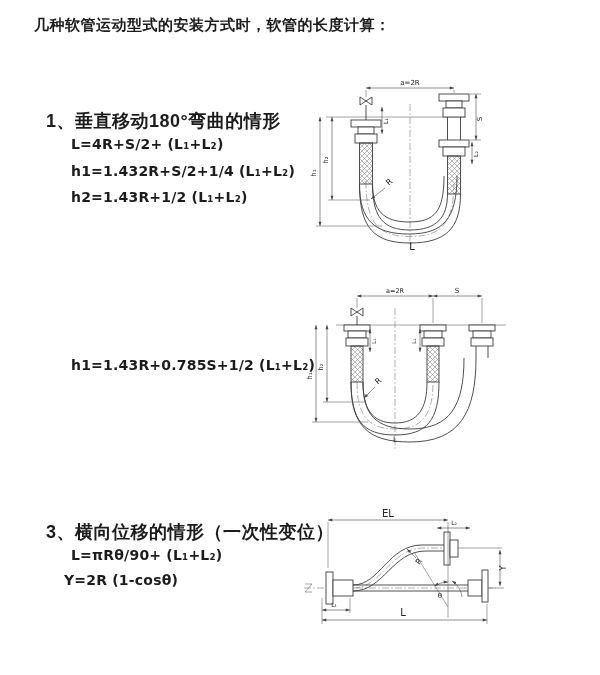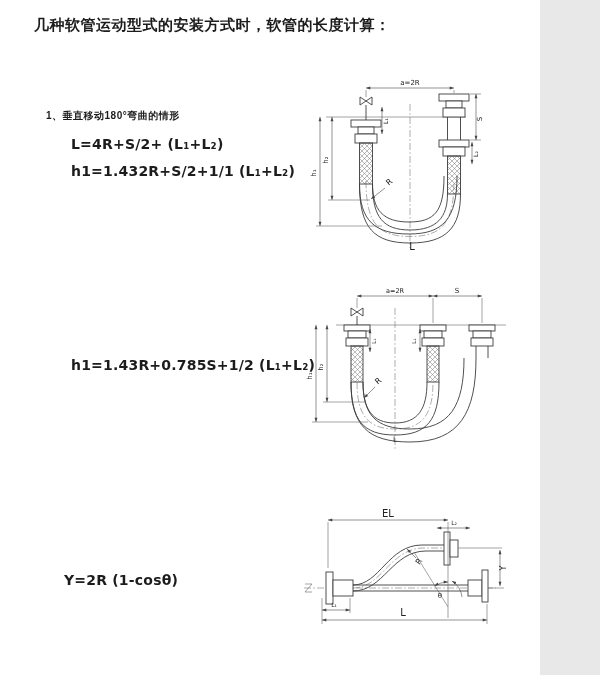--- a/index.html
+++ b/index.html
@@ -1,45 +1,48 @@
 <!DOCTYPE html>
 <html><head>
 <meta charset="utf-8">
 <style>
   html,body{margin:0;padding:0;background:#e8e8e8;}
-  .screen{position:relative;width:540px;height:675px;background:#ffffff;overflow:hidden;
+  .screen{position:relative;width:600px;height:675px;background:#ffffff;overflow:hidden;
           font-family:"Liberation Sans","DejaVu Sans",sans-serif;color:#1c1c1c;
           border-bottom:1px solid #cfcfcf;}
   .t{position:absolute;white-space:nowrap;}
   .title{font-size:15px;font-weight:700;letter-spacing:0.5px;}
-  .heading{font-size:10px;font-weight:700;letter-spacing:0.5px;}
+  .heading{font-size:18px;font-weight:700;letter-spacing:0.5px;}
   .formula{font-size:14px;font-weight:700;letter-spacing:0.2px;font-family:"DejaVu Sans","Liberation Sans",sans-serif;}
   svg{position:absolute;overflow:visible;}
   .geo{fill:none;stroke:#3c3c3c;stroke-width:0.9;}
   .thin{fill:none;stroke:#5a5a5a;stroke-width:0.55;}
   .dim{fill:none;stroke:#4a4a4a;stroke-width:0.6;marker-start:url(#mA);marker-end:url(#mA);}
   .ldr{fill:none;stroke:#4a4a4a;stroke-width:0.6;marker-end:url(#mA);}
   .cl{fill:none;stroke:#6a6a6a;stroke-width:0.55;stroke-dasharray:7 2.2 1.6 2.2;}
   .fit{fill:#ffffff;stroke:#3c3c3c;stroke-width:0.9;}
   .hx{fill:url(#xh);stroke:#3c3c3c;stroke-width:0.9;}
   .dl{fill:#222;font-family:"DejaVu Sans",sans-serif;}
 </style>
 </head>
 <body>
 
 <div class="screen">
 
   <div class="t title" style="left:34px;top:16px">几种软管运动型式的安装方式时，软管的长度计算：</div>
 
   <div class="t heading" style="left:46px;top:109px">1、垂直移动180°弯曲的情形</div>
   <div class="t formula" style="left:71px;top:136px">L=4R+S/2+ (L₁+L₂)</div>
-  <div class="t formula" style="left:71px;top:163px">h1=1.432R+S/2+1/1 (L₁+L₂)</div>
+  <div class="t formula" style="left:71px;top:163px">h1=1.432R+S/2+1/4 (L₁+L₂)</div>
+  <div class="t formula" style="left:71px;top:189px">h2=1.43R+1/2 (L₁+L₂)</div>
 
   <div class="t formula" style="left:71px;top:357px">h1=1.43R+0.785S+1/2 (L₁+L₂)</div>
 
+  <div class="t heading" style="left:46px;top:520px">3、横向位移的情形（一次性变位）</div>
+  <div class="t formula" style="left:71px;top:547px">L=πRθ/90+ (L₁+L₂)</div>
   <div class="t formula" style="left:64px;top:572px">Y=2R (1-cosθ)</div>
 
   <svg style="left:312px;top:76px" width="218" height="180" viewBox="0 0 218 180">
     <defs>
       <marker id="mA" viewBox="0 0 10 10" refX="9.5" refY="5" markerWidth="8" markerHeight="8" orient="auto-start-reverse">
           <path d="M0.5,2 L9.5,5 L0.5,8 Z" fill="#444"></path>
         </marker>
       <pattern id="xh" width="5" height="5" patternUnits="userSpaceOnUse">
         <path d="M0,5 L5,0 M0,0 L5,5" stroke="#777" stroke-width="0.5" fill="none"></path>
       </pattern>

